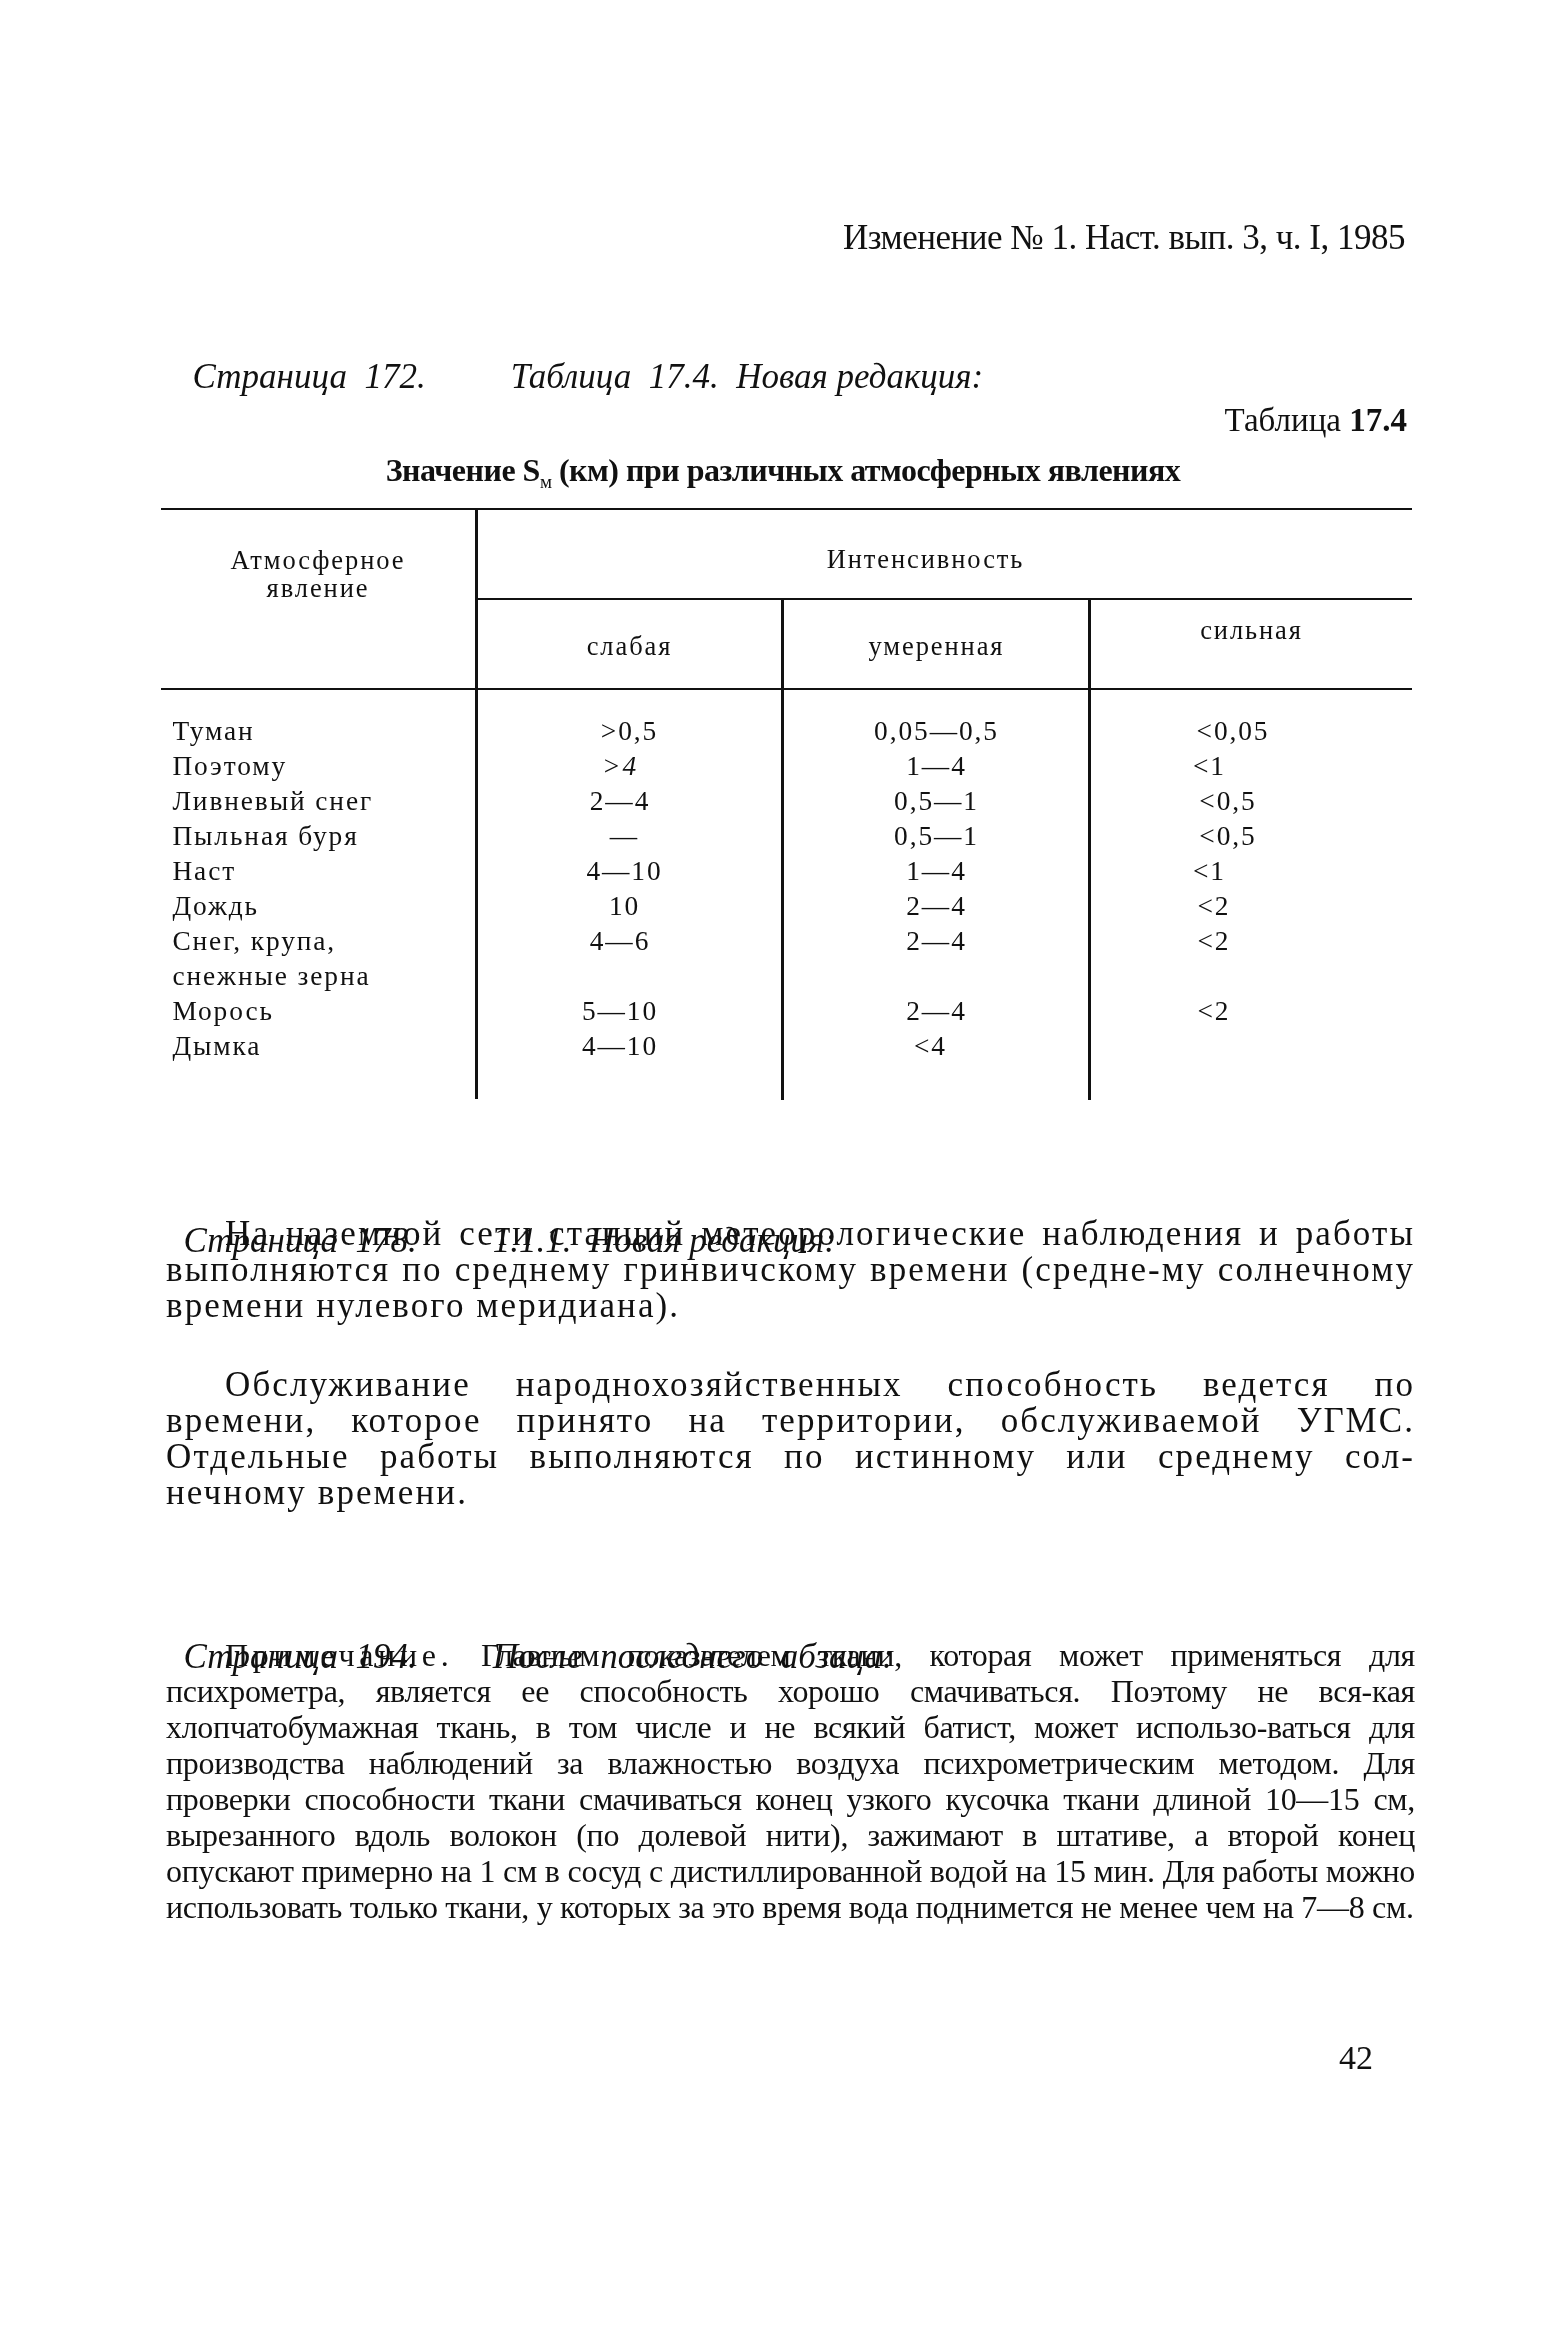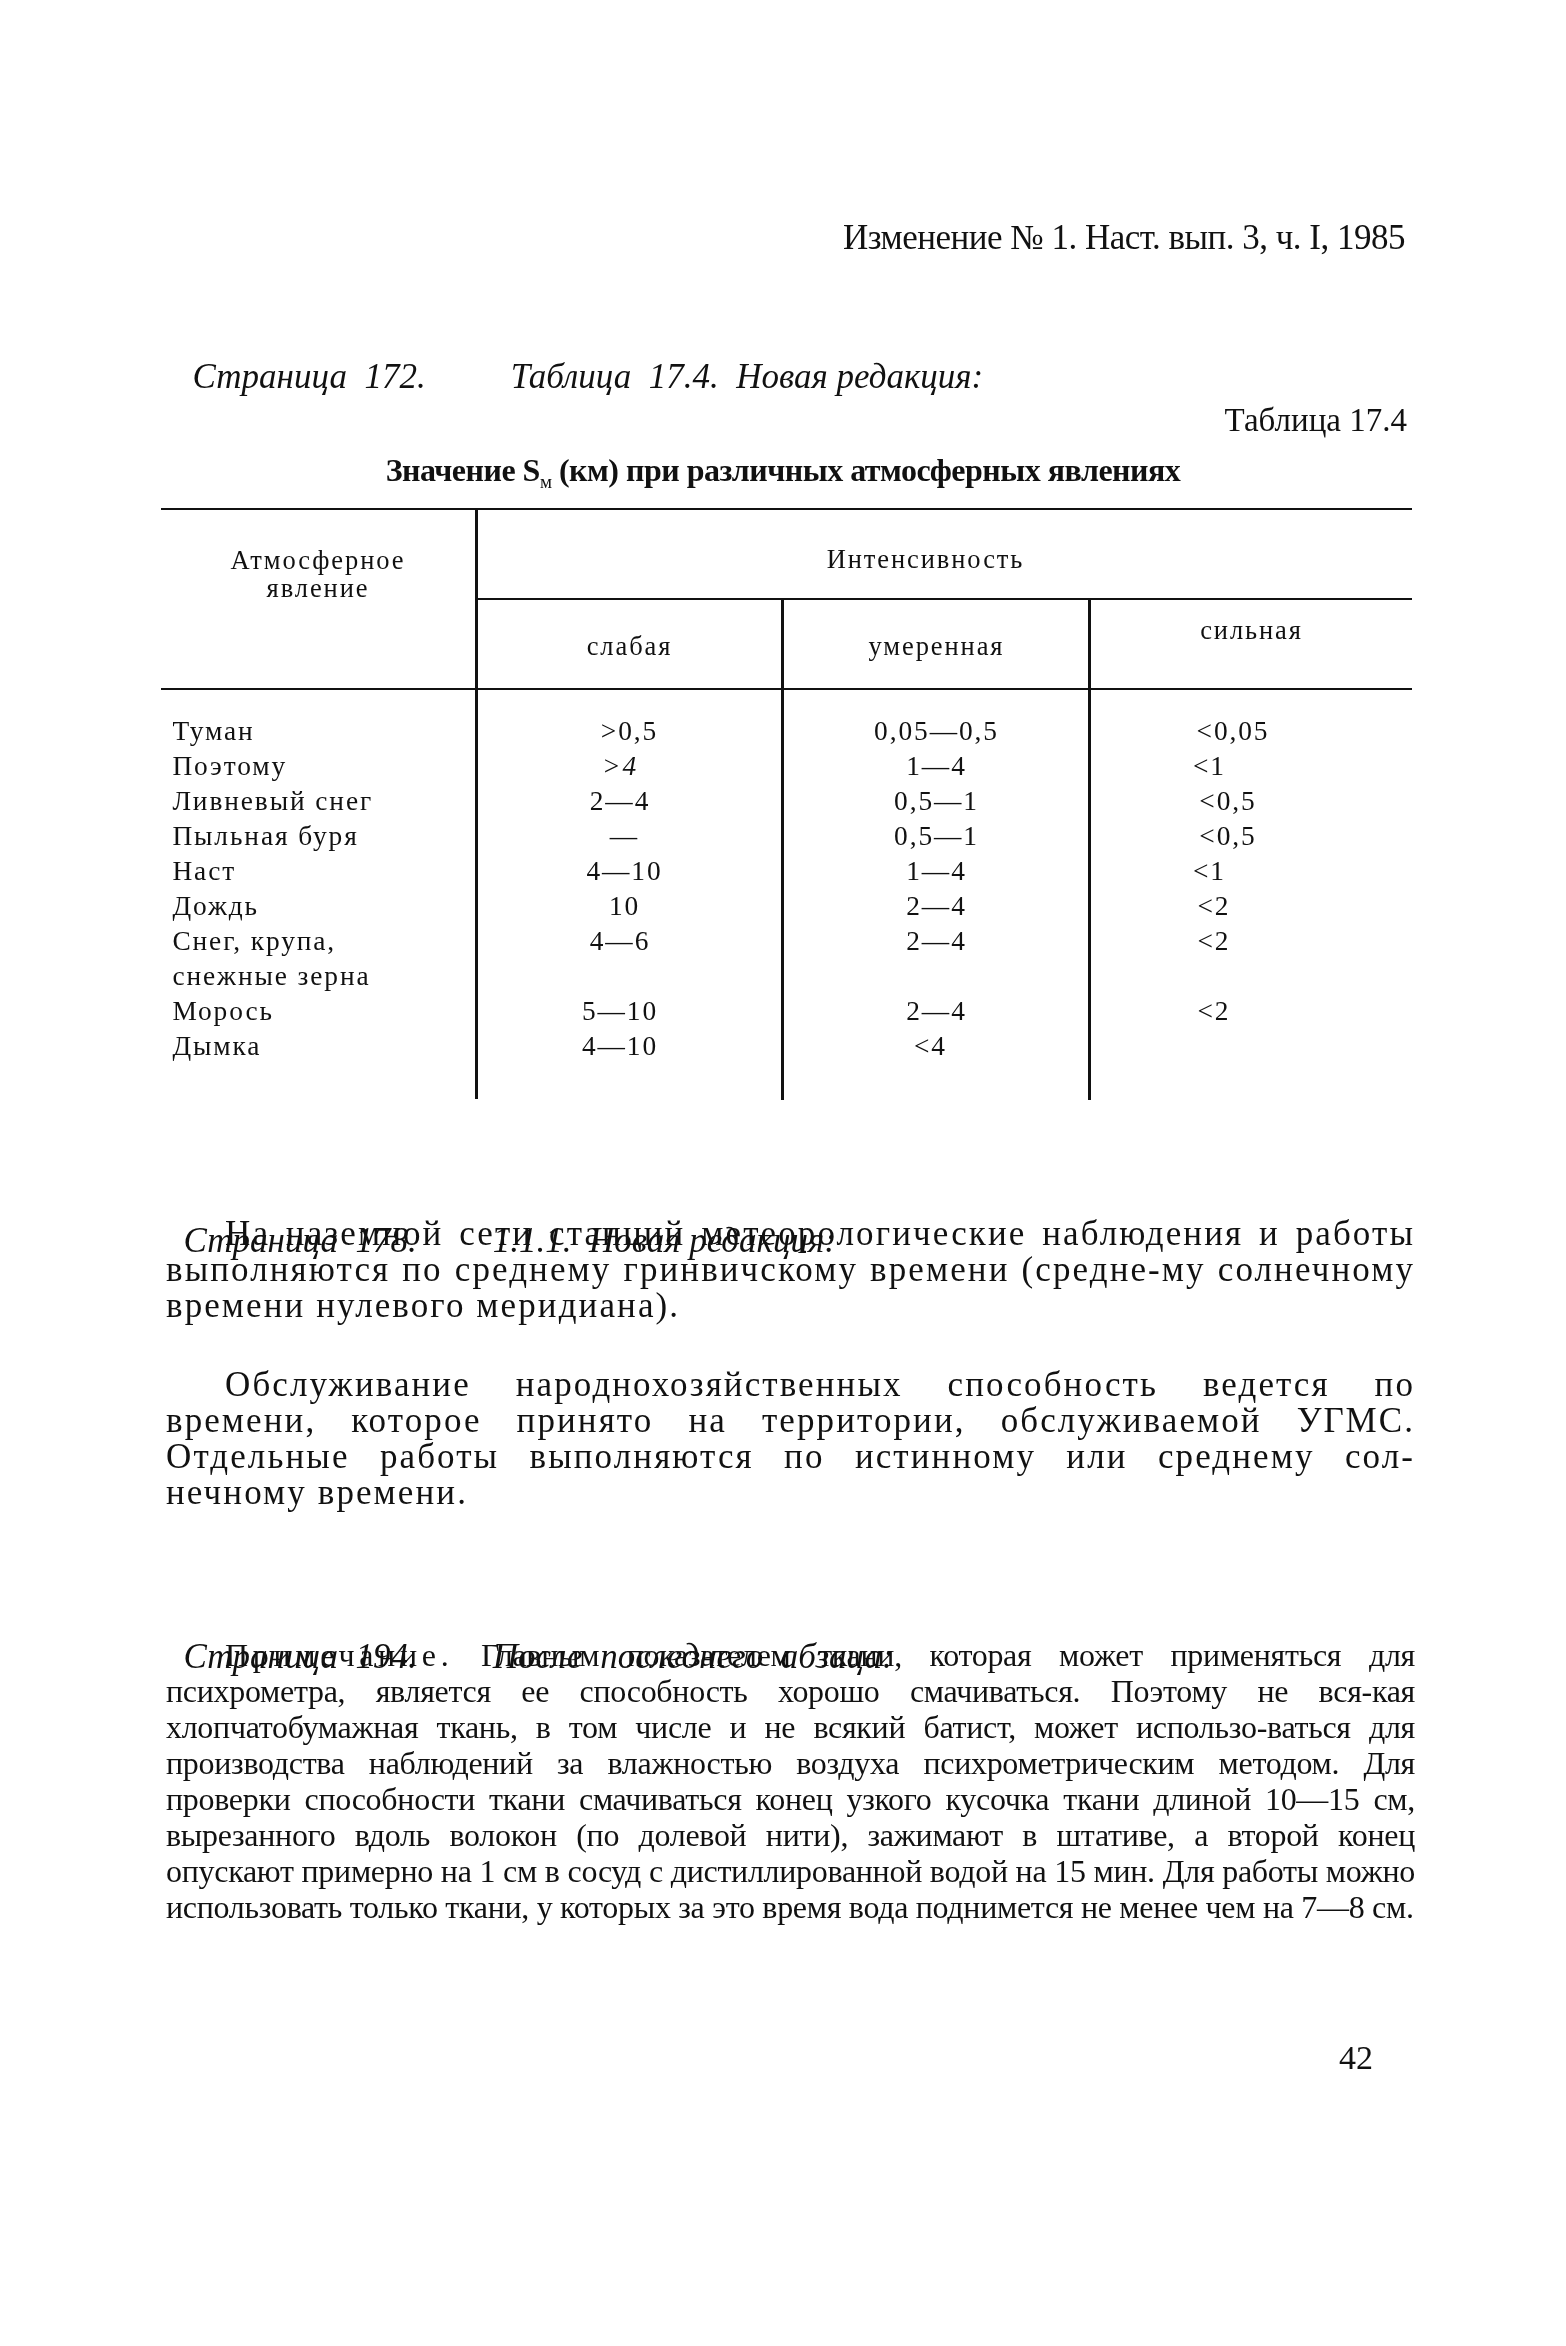--- a/index.html
+++ b/index.html
@@ -1,21 +1,21 @@
 <!DOCTYPE html>
 <html style="font-size:15px"><head>
 <meta charset="utf-8">
 <style>
   html, body { margin:0; padding:0; background:#ffffff; }
   body { width:1566px; height:2347px; position:relative; overflow:hidden; color:#111; font-family:"Liberation Serif", serif; }
   .abs { position:absolute; }
   .hdr { top:218px; right:161px; font-size:35px; letter-spacing:-0.5px; }
   .sec { font-style:italic; font-size:35px; white-space:pre; }
   .tcap { top:402px; right:159px; font-size:33px; }
-  .tcap b { font-weight:normal; }
+  .tcap b { font-weight:bold; }
   .ttitle { top:452px; left:0; width:1566px; text-align:center; font-size:32px; font-weight:bold; letter-spacing:-0.5px; }
   .ttitle sub { font-size:19px; font-weight:normal; }
   .tbl { left:161px; top:508px; width:1251px; height:591px; }
   .hl { position:absolute; height:1.9px; background:#111; }
   .vl { position:absolute; width:2.8px; background:#111; }
   .th { position:absolute; font-size:26.5px; letter-spacing:1.9px; text-align:center; }
   .row-lab { position:absolute; left:11.4px; font-size:27.4px; letter-spacing:1.9px;text-align:right; }
   .cell { position:absolute; font-size:27.4px; letter-spacing:1.9px; text-align:center; }
   .para { left:166px; width:1249px; font-size:35px; line-height:36px; letter-spacing:2.1px; text-align:justify; text-indent:59px; }
   .para2 { left:166px; width:1249px; font-size:32px; line-height:36px; text-align:justify; text-indent:59px; letter-spacing:-0.3px; }

